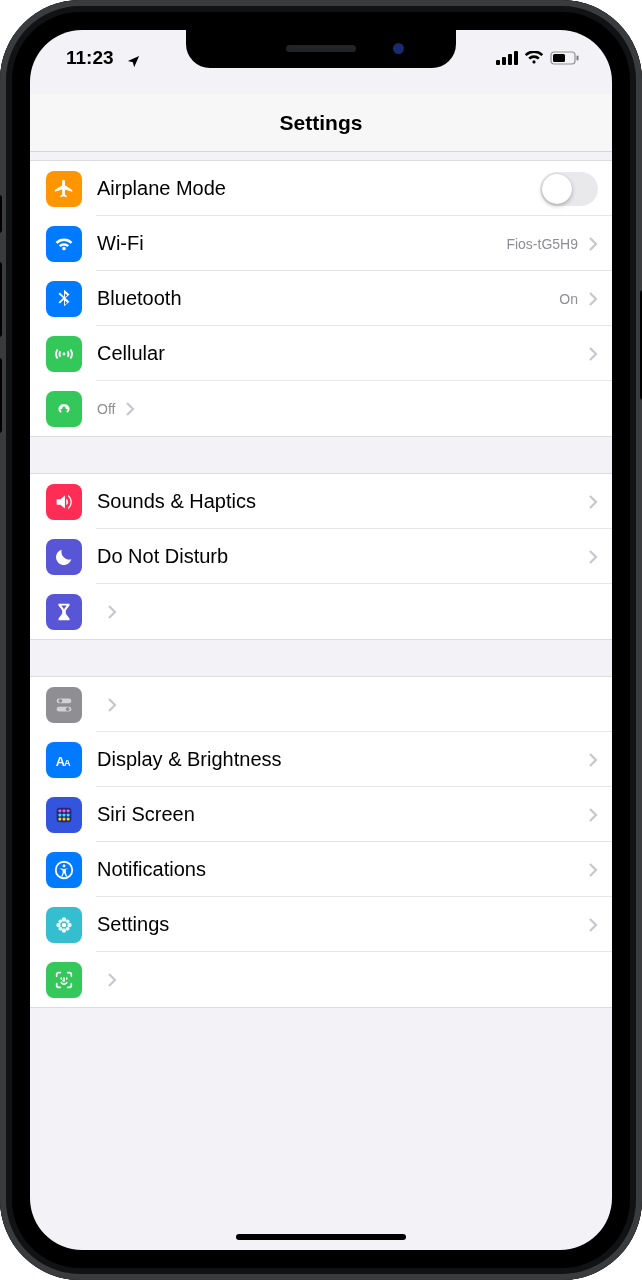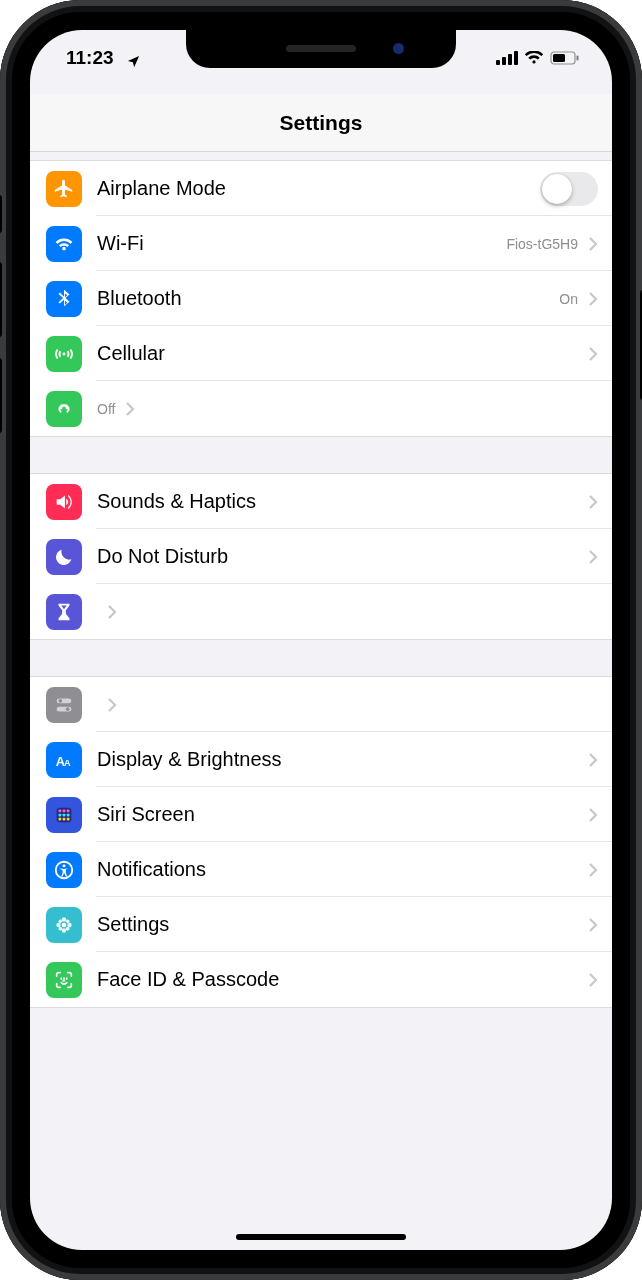--- a/index.html
+++ b/index.html
@@ -396,21 +396,20 @@
               </svg>
             </span>
         </div>
         <div class="row">
           <div class="icon-sq" style="background:#34c759">
             <svg viewBox="0 0 24 24" fill="none" stroke="#fff" stroke-width="1.8" stroke-linecap="round">
                 <path d="M4 8V6a2 2 0 012-2h2M20 8V6a2 2 0 00-2-2h-2M4 16v2a2 2 0 002 2h2M20 16v2a2 2 0 01-2 2h-2"></path>
                 <path d="M9 10v1M15 10v1M12 10v3h-1M9 15c1 1 2 1.5 3 1.5s2-.5 3-1.5"></path>
               </svg>
           </div>
-          <span class="label">Face ID &amp; Passcode</span>
           <span class="chev">
               <svg viewBox="0 0 10 16" fill="none" stroke="currentColor" stroke-width="2.2">
                 <path d="M2 2l6 6-6 6"></path>
               </svg>
             </span>
         </div>
       </div>
 
     </div>
 

